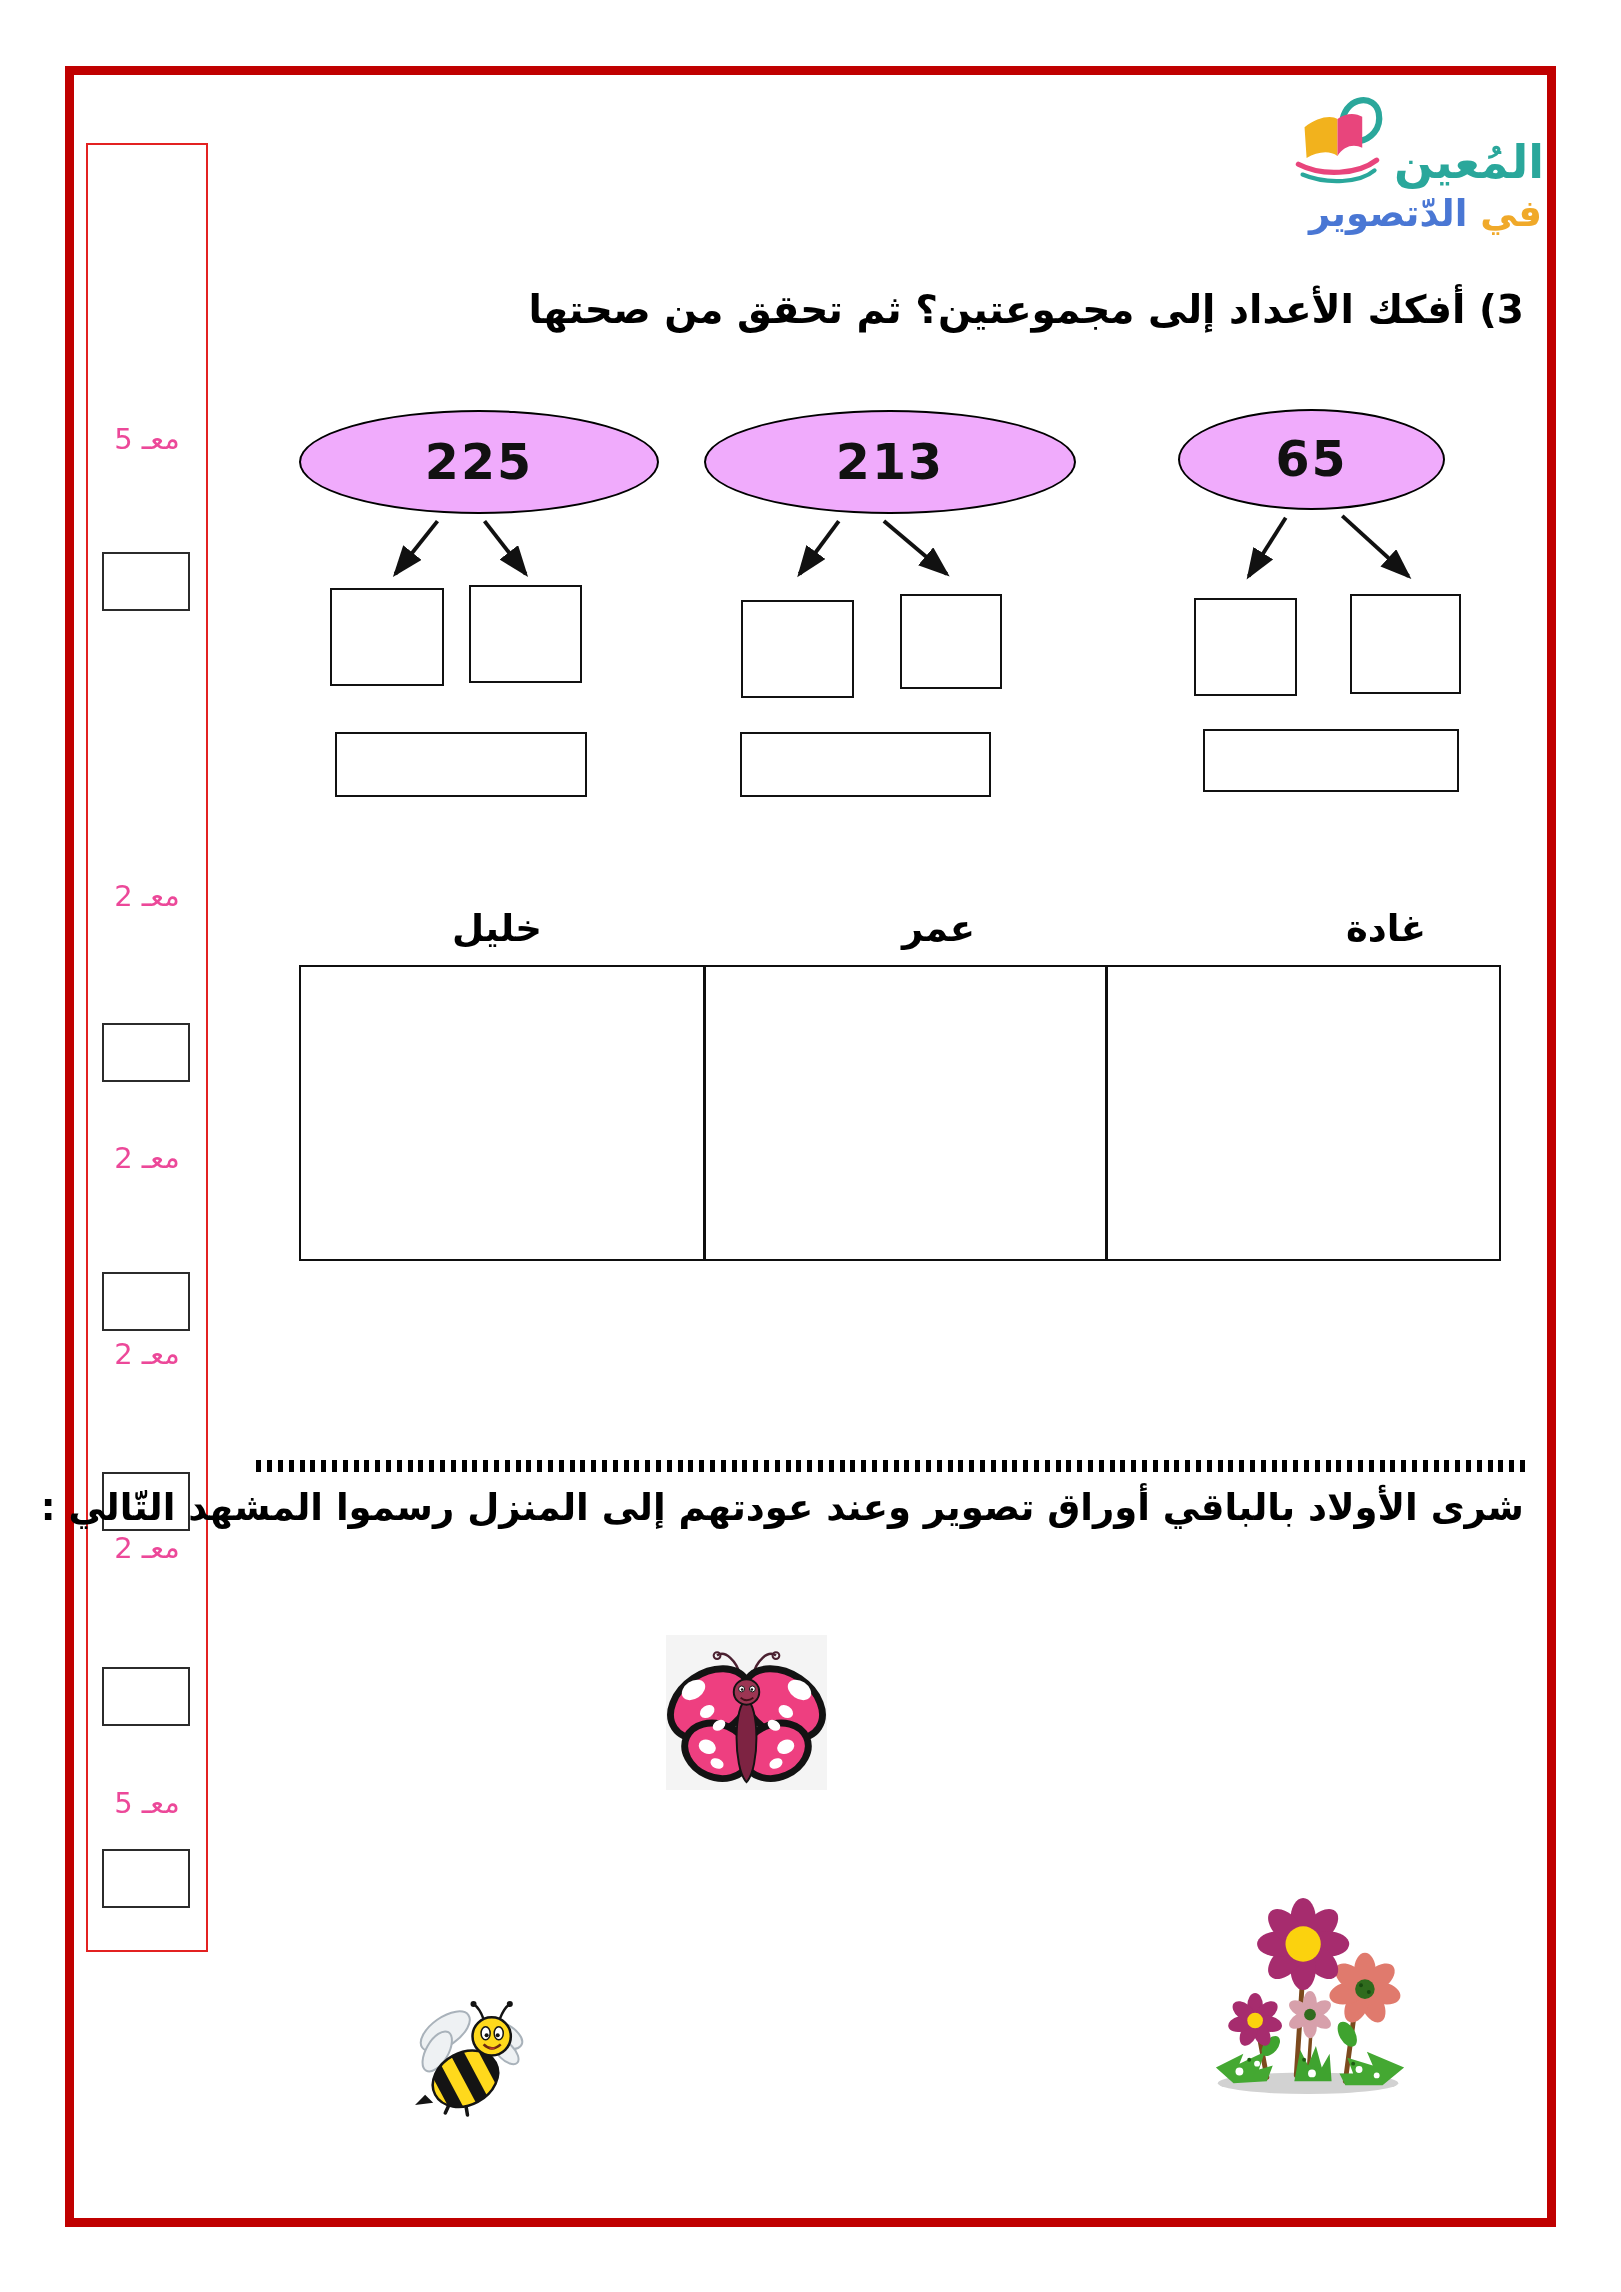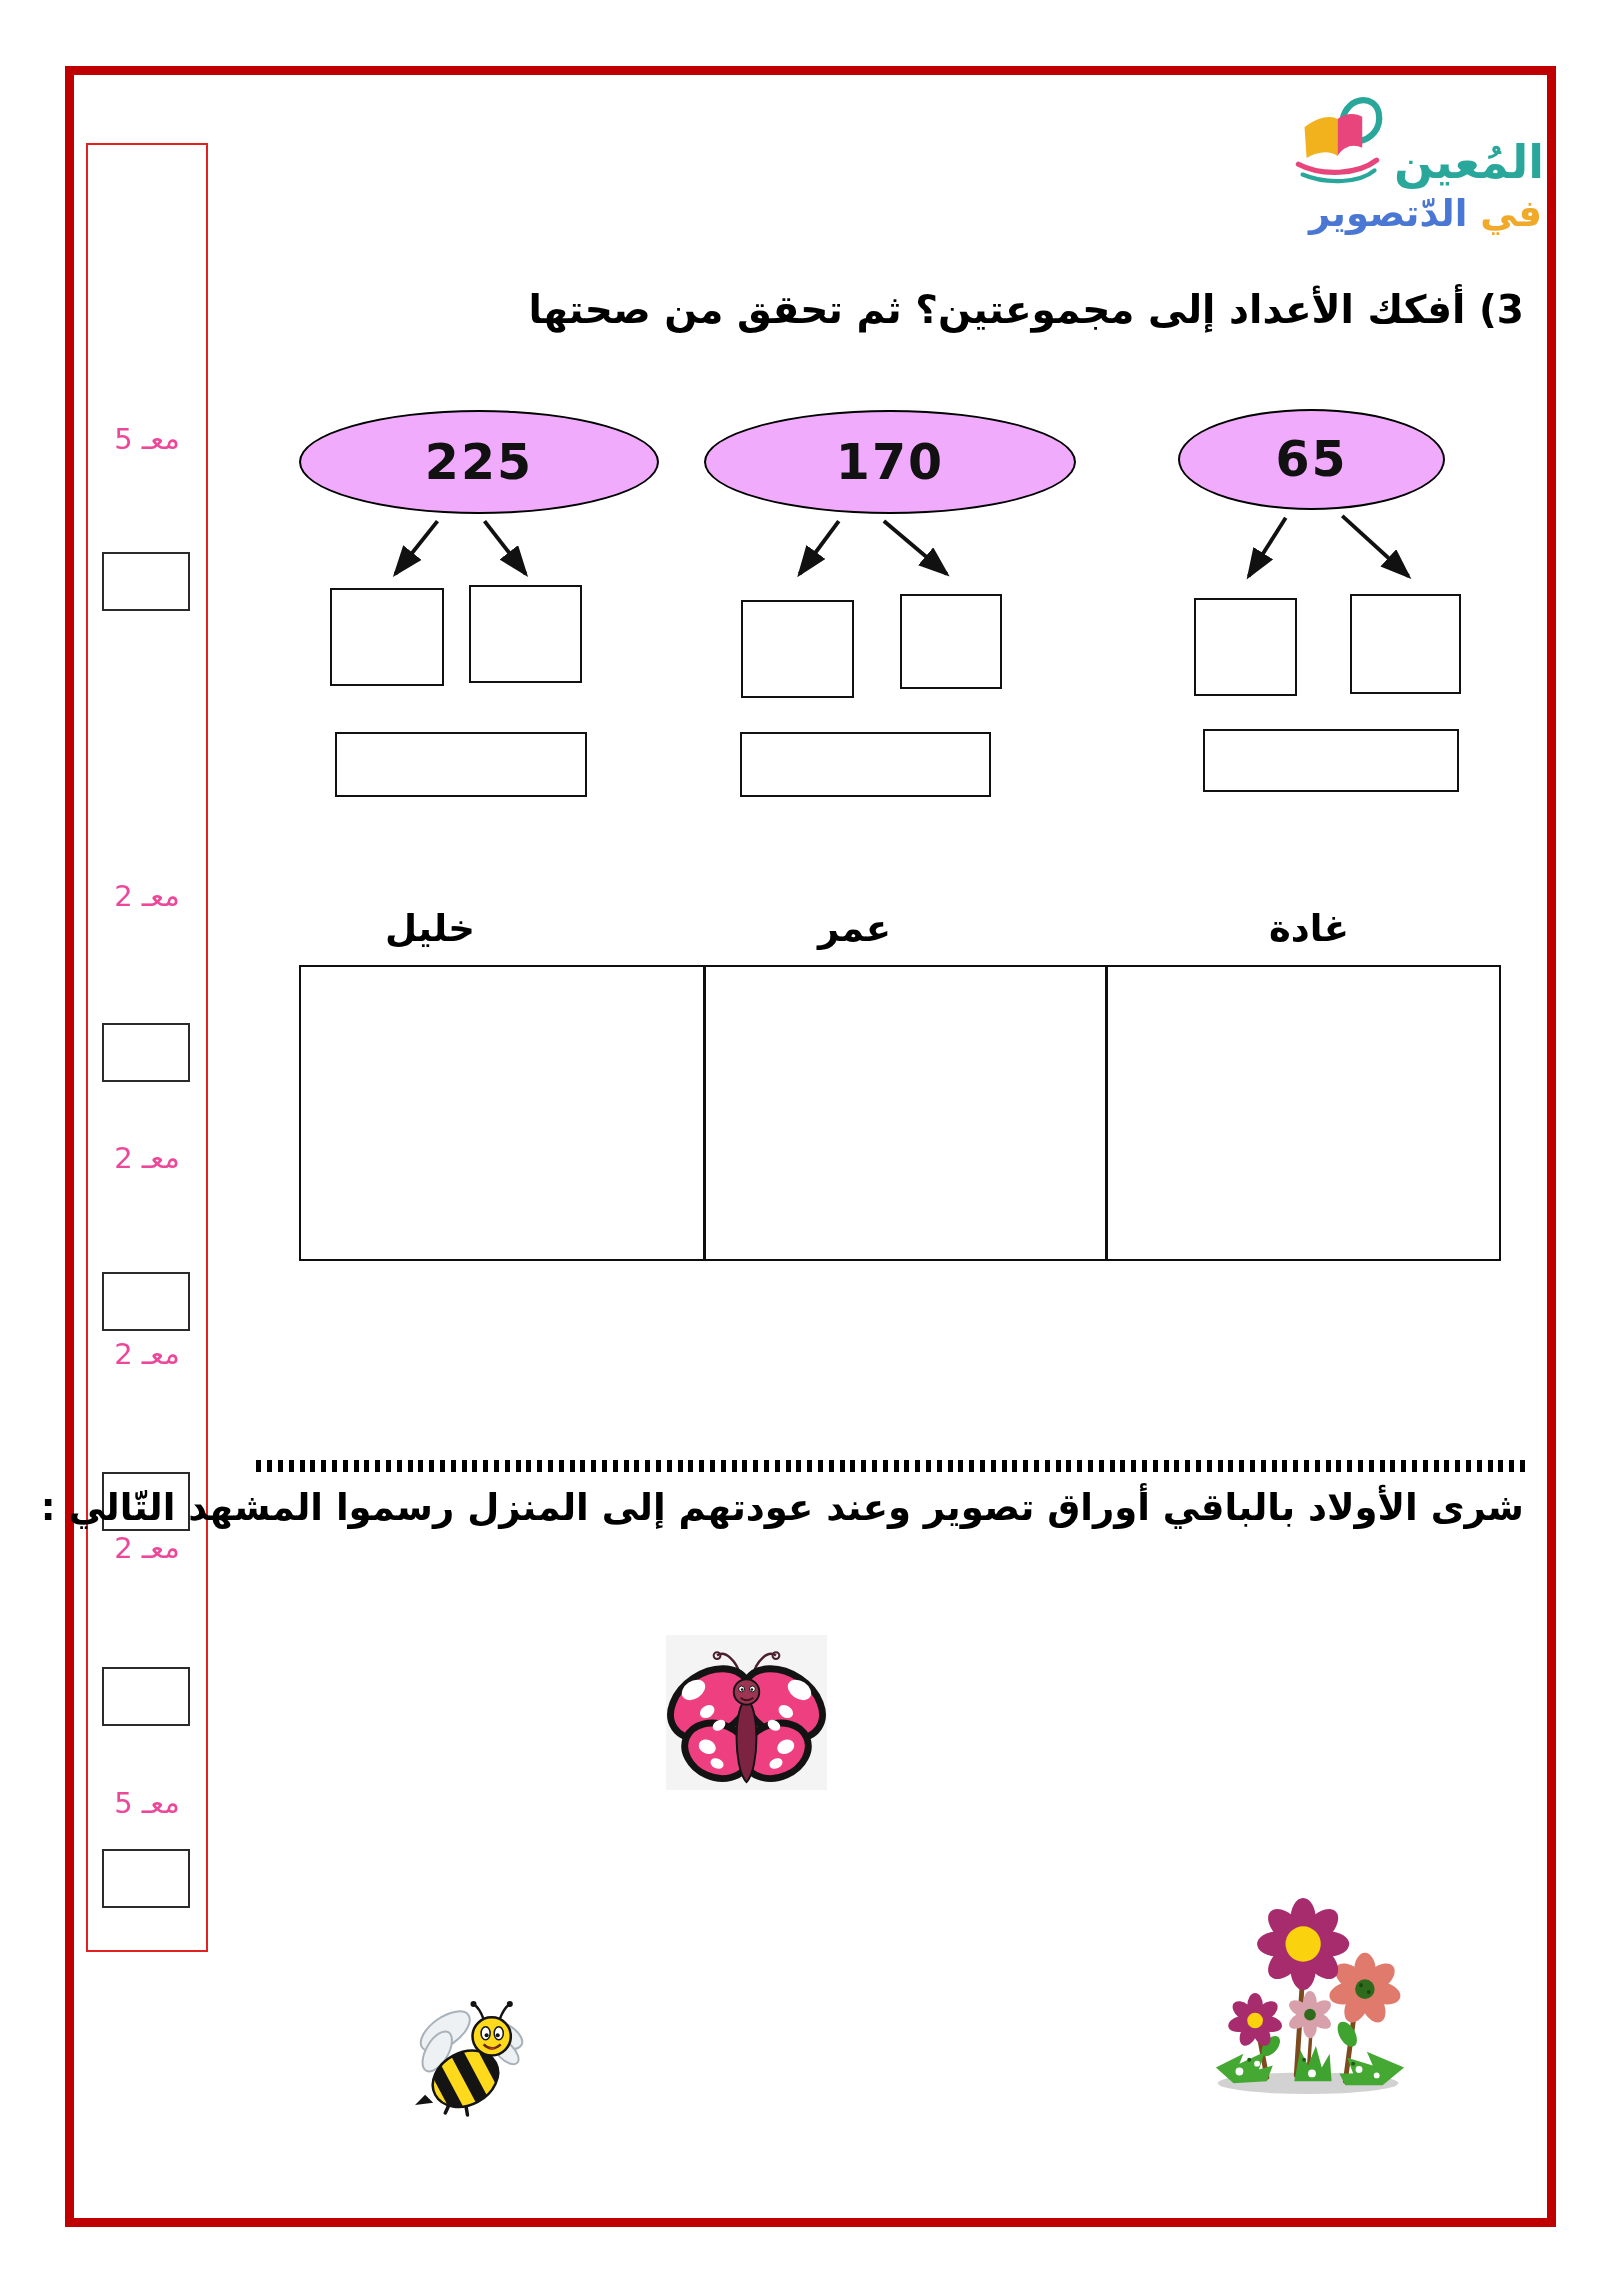--- a/index.html
+++ b/index.html
@@ -13,21 +13,21 @@
   .mark-box{left:102px;width:88px;height:59px;border:2px solid #2b2b2b;box-sizing:border-box;background:#fff;}
   
   .q-heading{right:97px;font-size:39px;font-weight:bold;color:#000;white-space:nowrap;direction:rtl;}
   .sentence{right:97px;font-size:37px;font-weight:bold;color:#000;white-space:nowrap;direction:rtl;}
   
   .oval{border:2.9px solid #000;border-radius:50%;box-sizing:border-box;display:flex;align-items:center;justify-content:center;background:#f0abfc;}
   .oval-num{font-size:49px;font-weight:bold;color:#111;letter-spacing:2px;}
   .sq-box{border:2.9px solid #111;box-sizing:border-box;background:#fff;}
   .wide-box{border:2.9px solid #111;box-sizing:border-box;background:#fff;}
   
-  .names-row .name{position:absolute;top:0;width:157px;text-align:left;font-size:37px;font-weight:bold;color:#000;}
+  .names-row .name{position:absolute;top:0;width:157px;text-align:right;font-size:37px;font-weight:bold;color:#000;}
   .work-table{left:299px;top:965px;width:1202px;height:296px;border:2.9px solid #0f0f0f;box-sizing:border-box;background:#fff;}
   .table-divider{position:absolute;top:0;width:2.9px;height:100%;background:#0f0f0f;}
   .table-cell{position:absolute;top:0;height:100%;}
   
   .dotted-line{left:251px;top:1460px;width:1274px;height:11.8px;
     background:repeating-linear-gradient(to left,#000 0 4.9px,transparent 4.9px 10.8px);}
   
   .url{left:0;width:100%;top:2154px;text-align:center;font-size:39px;font-weight:bold;font-style:italic;color:#c00000;direction:ltr;}
   
   .logo{left:1286px;top:88px;width:258px;height:157px;direction:rtl;}
@@ -83,21 +83,21 @@
         </marker>
       </defs>
     <line x1="76" y1="6" x2="33" y2="60" stroke="#111" stroke-width="4" marker-end="url(#ah1)"></line>
     <line x1="124" y1="6" x2="166" y2="60" stroke="#111" stroke-width="4" marker-end="url(#ah1)"></line>
   </svg>
   <div class="abs sq-box" style="left:330px;top:588px;width:114px;height:98px;"></div>
   <div class="abs sq-box" style="left:469px;top:585px;width:113px;height:98px;"></div>
   <div class="abs wide-box" style="left:335px;top:732px;width:252px;height:65px;"></div>
 
   <div class="abs oval" style="left:704px;top:410px;width:372px;height:104px;">
-    <span class="oval-num">170</span>
+    <span class="oval-num">213</span>
   </div>
   <svg class="abs" style="left:725px;top:515px;" width="255" height="71" viewBox="0 0 260 72">
     <defs>
         <marker id="ah2" markerWidth="10" markerHeight="8" refX="7" refY="3" orient="auto">
           <path d="M0,0 L8,3 L0,6 Z" fill="#111"></path>
         </marker>
       </defs>
     <line x1="116" y1="6" x2="76" y2="60" stroke="#111" stroke-width="4" marker-end="url(#ah2)"></line>
     <line x1="162" y1="6" x2="226" y2="60" stroke="#111" stroke-width="4" marker-end="url(#ah2)"></line>
   </svg>

